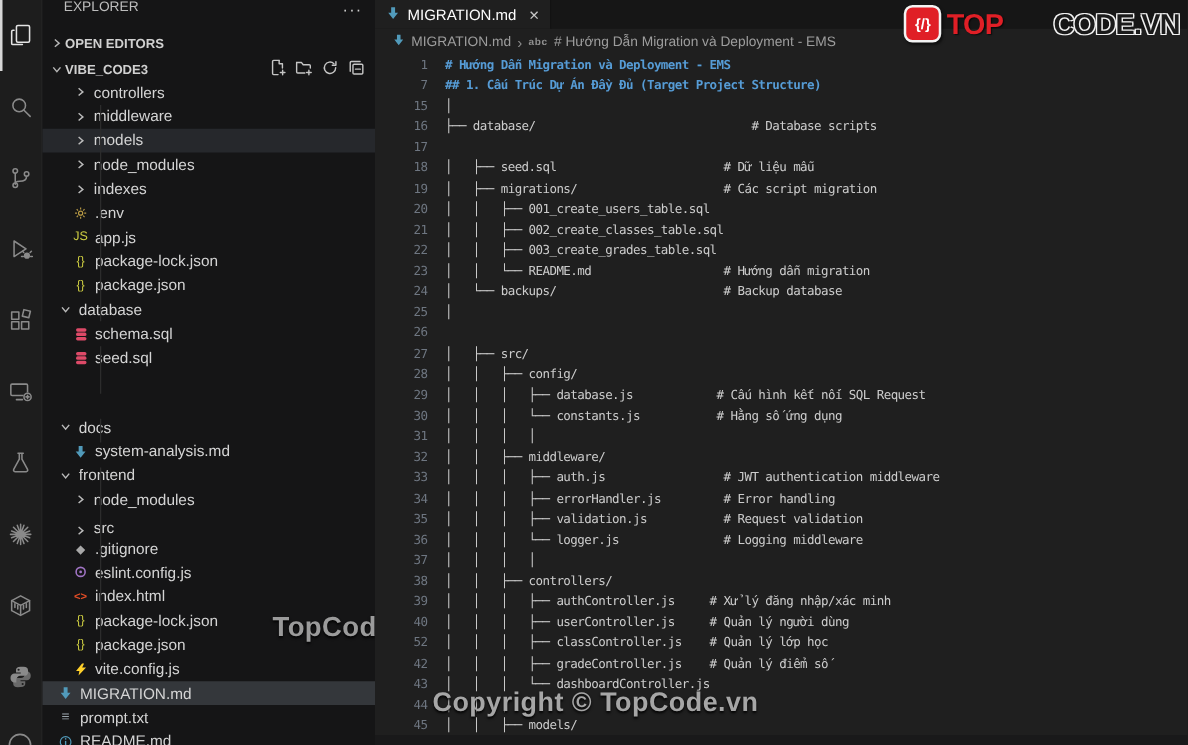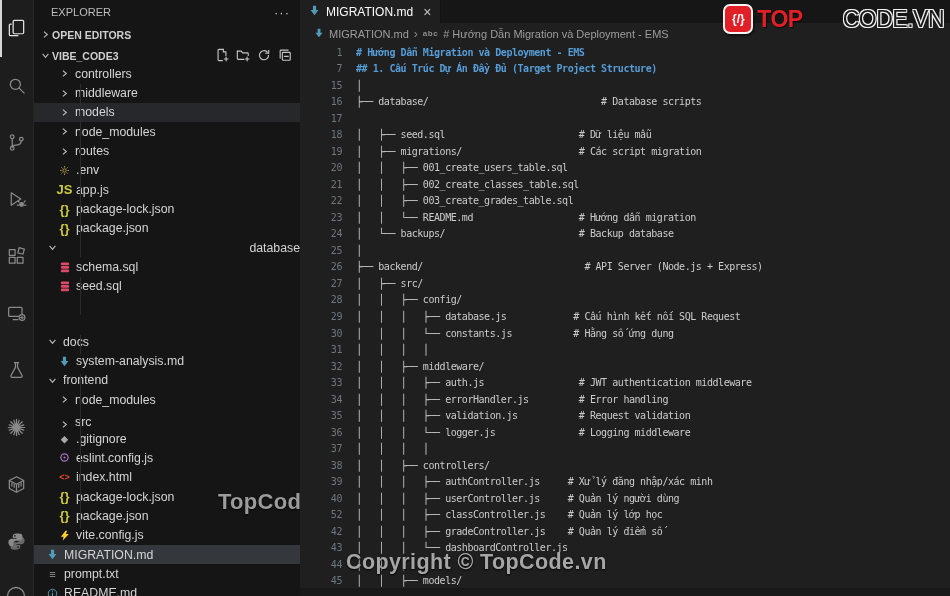--- a/index.html
+++ b/index.html
@@ -10,35 +10,35 @@
   
   .activity-bar{position:absolute;left:0;top:0;width:33px;height:596px;background:#1d1d1d;
                 border-right:1px solid #252525;display:flex;flex-direction:column;align-items:center;}
   .ab-item{width:33px;height:57px;display:flex;align-items:center;justify-content:center;color:#8a8a8a;}
   .ab-item.active{color:#e4e4e4;box-shadow:inset 2px 0 0 #d7d7d7;}
   .ab-item svg{width:21px;height:21px;}
   .ab-account{position:absolute;left:5px;top:585px;color:#8a8a8a;}
 
   
   .sidebar{position:absolute;left:34px;top:0;width:266px;height:596px;background:#151516;color:#cccccc;}
-  .sb-header{height:24px;display:flex;align-items:center;padding:0 10px 0 17px;font-size:11px;color:#bdbdbd;}
+  .sb-header{height:24px;display:flex;padding:0 10px 0 17px;font-size:11px;color:#bdbdbd;}
   .sb-header .grow{flex:1;}
   .more-dots{color:#cfcfcf;font-size:13px;letter-spacing:1px;cursor:default;}
   .sb-section{height:21px;display:flex;align-items:center;padding-left:4px;font-size:10.5px;font-weight:bold;color:#d0d0d0;}
   .sb-section .chev{width:14px;display:flex;justify-content:center;color:#b5b5b5;}
   .sb-toolbar{display:flex;gap:7px;margin-left:auto;padding-right:8px;color:#c5c5c5;}
   .sb-toolbar svg{width:14px;height:14px;}
   .tree{position:absolute;left:0;top:64px;width:266px;}
   .t-row{height:19.35px;display:flex;align-items:center;font-size:12.3px;color:#d4d4d4;white-space:nowrap;}
   .t-row.hl{background:#26282c;}
   .t-row.sel{background:#34373b;}
   .t-chev{width:14px;display:flex;justify-content:center;align-items:center;color:#bababa;flex:none;}
   .t-icon{width:15px;display:flex;justify-content:center;align-items:center;flex:none;font-weight:bold;}
   .t-label{margin-left:4px;}
-  .ic-js,.ic-braces{color:#cbcb41;font-size:13px;font-weight:bold;letter-spacing:0;}
+  .ic-js,.ic-braces{color:#cbcb41;font-size:10px;font-weight:normal;letter-spacing:0;}
   .ic-html{color:#e44d26;font-size:9px;font-weight:bold;}
   .ic-git{color:#a8a8a8;font-size:9px;}
   .ic-txt{color:#9aa4ab;font-size:11px;}
   .guide{position:absolute;left:46px;width:1px;background:#2c2c2c;}
 
   .wm-side{position:absolute;left:184px;top:489px;font-size:22px;font-weight:bold;color:#9b9b9b;
            text-shadow:0 1px 2px rgba(0,0,0,.85);letter-spacing:.3px;}
 
   
   .editor{position:absolute;left:300px;top:0;width:650px;height:596px;background:#1f1f1f;}
@@ -61,21 +61,21 @@
   .wm-copy{position:absolute;left:46px;top:550px;font-size:21.5px;font-weight:bold;color:#a6a6a6;
            letter-spacing:.4px;text-shadow:0 1px 2px rgba(0,0,0,.9);}
 
   
   .logo{position:absolute;top:4px;right:6px;display:flex;align-items:center;gap:4px;}
   .logo-badge{width:30px;height:30px;background:#e01f26;border:2px solid #f3f3f3;border-radius:7px;
               box-sizing:border-box;display:flex;align-items:center;justify-content:center;
               color:#ffffff;font-weight:bold;font-size:12px;box-shadow:1px 2px 2px rgba(0,0,0,.5);}
   .logo-top{color:#e01f26;font-size:23px;font-weight:800;letter-spacing:-.5px;
             text-shadow:1px 1px 1px rgba(0,0,0,.6);}
-  .logo-code{color:#1b1b1b;font-size:23px;font-weight:400;letter-spacing:-.5px;
+  .logo-code{color:#1b1b1b;font-size:23px;font-weight:700;letter-spacing:-.5px;
              text-shadow:-1px -1px 0 #f2f2f2,1px -1px 0 #f2f2f2,-1px 1px 0 #f2f2f2,1px 1px 0 #f2f2f2;padding-left:36px;}
 </style>
 </head>
 <body>
 
 <div class="app">
 
   <div class="activity-bar" id="activity-bar">
       <div class="ab-item active">
         <svg viewBox="0 0 22 22" fill="none" stroke="currentColor" stroke-width="1.3" stroke-linecap="round" stroke-linejoin="round">
@@ -226,21 +226,21 @@
             </svg>
           </span>
           <span class="t-label">node_modules</span>
         </div>
         <div class="t-row" style="padding-left: 23px;">
           <span class="t-chev">
             <svg width="9" height="9" viewBox="0 0 10 10" fill="none" stroke="currentColor" stroke-width="1.3">
               <path d="M3.2 1.8L7 5 3.2 8.2"></path>
             </svg>
           </span>
-          <span class="t-label">routes</span>
+          <span class="t-label">indexes</span>
         </div>
         <div class="t-row" style="padding-left: 23px;">
           <span class="t-icon">
             <svg width="11" height="11" viewBox="0 0 14 14">
               <g stroke="#b89a45" fill="none" stroke-width="1.2">
                 <circle cx="7" cy="7" r="2.1"></circle>
                 <path d="M7 1.3v2M7 10.7v2M1.3 7h2M10.7 7h2M3 3l1.4 1.4M9.6 9.6L11 11M11 3L9.6 4.4M4.4 9.6L3 11"></path>
               </g>
             </svg>
           </span>
@@ -257,21 +257,21 @@
             <span class="ic-braces">{}</span>
           </span>
           <span class="t-label">package-lock.json</span>
         </div>
         <div class="t-row" style="padding-left: 23px;">
           <span class="t-icon">
             <span class="ic-braces">{}</span>
           </span>
           <span class="t-label">package.json</span>
         </div>
-        <div class="t-row" style="padding-left: 11px; justify-content: space-between;">
+        <div class="t-row" style="padding-left: 11px;">
           <span class="t-chev">
             <svg width="9" height="9" viewBox="0 0 10 10" fill="none" stroke="currentColor" stroke-width="1.3">
               <path d="M1.8 3.2L5 7l3.2-3.8"></path>
             </svg>
           </span>
           <span class="t-label">database</span>
         </div>
         <div class="t-row" style="padding-left: 23px;">
           <span class="t-icon">
             <svg width="10" height="11" viewBox="0 0 12 13">
@@ -439,21 +439,21 @@
         <div class="c-row"><span class="ln">16</span><span class="ct">├── database/                               # Database scripts</span></div>
         <div class="c-row"><span class="ln">17</span></div>
         <div class="c-row"><span class="ln">18</span><span class="ct">│   ├── seed.sql                        # Dữ liệu mẫu</span></div>
         <div class="c-row"><span class="ln">19</span><span class="ct">│   ├── migrations/                     # Các script migration</span></div>
         <div class="c-row"><span class="ln">20</span><span class="ct">│   │   ├── 001_create_users_table.sql</span></div>
         <div class="c-row"><span class="ln">21</span><span class="ct">│   │   ├── 002_create_classes_table.sql</span></div>
         <div class="c-row"><span class="ln">22</span><span class="ct">│   │   ├── 003_create_grades_table.sql</span></div>
         <div class="c-row"><span class="ln">23</span><span class="ct">│   │   └── README.md                   # Hướng dẫn migration</span></div>
         <div class="c-row"><span class="ln">24</span><span class="ct">│   └── backups/                        # Backup database</span></div>
         <div class="c-row"><span class="ln">25</span><span class="ct">│</span></div>
-        <div class="c-row"><span class="ln">26</span><span class="ct">├── backend/                             # API Server (Node.js + Express)</span></div>
+        <div class="c-row"><span class="ln">26</span></div>
         <div class="c-row"><span class="ln">27</span><span class="ct">│   ├── src/</span></div>
         <div class="c-row"><span class="ln">28</span><span class="ct">│   │   ├── config/</span></div>
         <div class="c-row"><span class="ln">29</span><span class="ct">│   │   │   ├── database.js            # Cấu hình kết nối SQL Request</span></div>
         <div class="c-row"><span class="ln">30</span><span class="ct">│   │   │   └── constants.js           # Hằng số ứng dụng</span></div>
         <div class="c-row"><span class="ln">31</span><span class="ct">│   │   │   │</span></div>
         <div class="c-row"><span class="ln">32</span><span class="ct">│   │   ├── middleware/</span></div>
         <div class="c-row"><span class="ln">33</span><span class="ct">│   │   │   ├── auth.js                 # JWT authentication middleware</span></div>
         <div class="c-row"><span class="ln">34</span><span class="ct">│   │   │   ├── errorHandler.js         # Error handling</span></div>
         <div class="c-row"><span class="ln">35</span><span class="ct">│   │   │   ├── validation.js           # Request validation</span></div>
         <div class="c-row"><span class="ln">36</span><span class="ct">│   │   │   └── logger.js               # Logging middleware</span></div>

